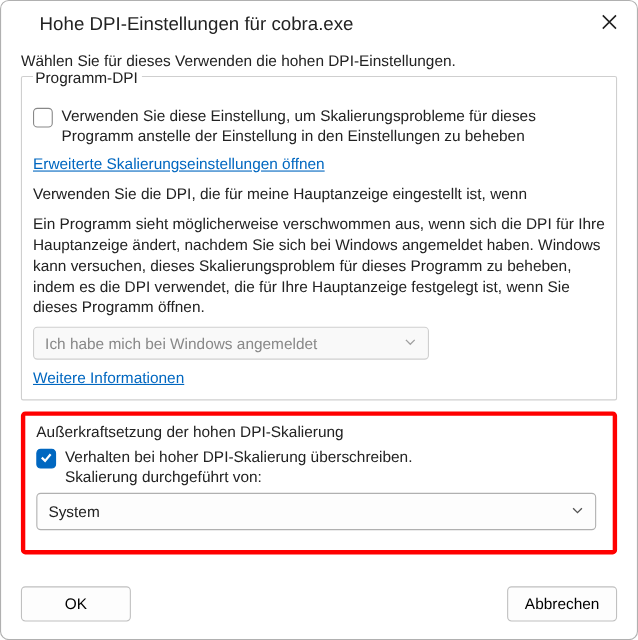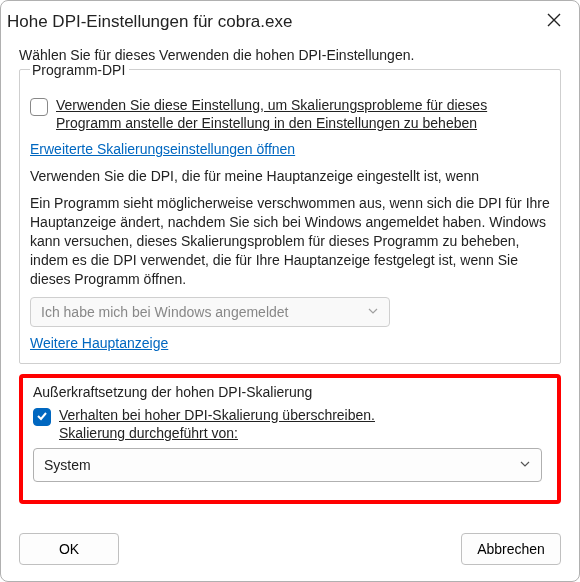--- a/index.html
+++ b/index.html
@@ -18,21 +18,21 @@
     height: 582px;
     border: 1px solid #b0b0b0;
     border-radius: 8px;
     background: #fff;
     display: flex;
     flex-direction: column;
   }
   .titlebar {
     display: flex;
     align-items: center;
-    padding: 10px 14px 8px 6px;
+    padding: 10px 14px 8px 35px;
     font-size: 17px;
     color: #222;
   }
   .titlebar .title { flex: 1; }
   .close-btn {
     width: 22px;
     height: 22px;
     display: flex;
     align-items: center;
     justify-content: center;
@@ -62,21 +62,20 @@
     background: #fff;
     display: inline-block;
     padding: 0 4px 0 2px;
     font-size: 14px;
   }
   .check-row {
     display: flex;
     align-items: flex-start;
     gap: 8px;
     margin: 2px 0 6px 0;
-    text-decoration: underline;
   }
   .checkbox {
     width: 18px;
     height: 18px;
     border: 1px solid #888;
     border-radius: 4px;
     margin-top: 2px;
     flex-shrink: 0;
     display: flex;
     align-items: center;
@@ -190,21 +189,21 @@
 
       <div class="dropdown">
         <span class="dd-text">Ich habe mich bei Windows angemeldet</span>
         <span class="chev">
           <svg viewBox="0 0 12 12">
               <path d="M2 4 L6 8 L10 4" stroke="#a0a0a0" stroke-width="1.2" fill="none"></path>
             </svg>
         </span>
       </div>
 
-      <div><span class="link">Weitere Hauptanzeige</span></div>
+      <div><span class="link">Weitere Informationen</span></div>
     </div>
 
     <div class="highlight-box">
       <div class="group-legend">Außerkraftsetzung der hohen DPI-Skalierung</div>
 
       <div class="check-row">
         <div class="checkbox checked">
           <span>
             <svg viewBox="0 0 12 12">
                 <path d="M2 6 L5 9 L10 3" stroke="#fff" stroke-width="2" fill="none"></path>

